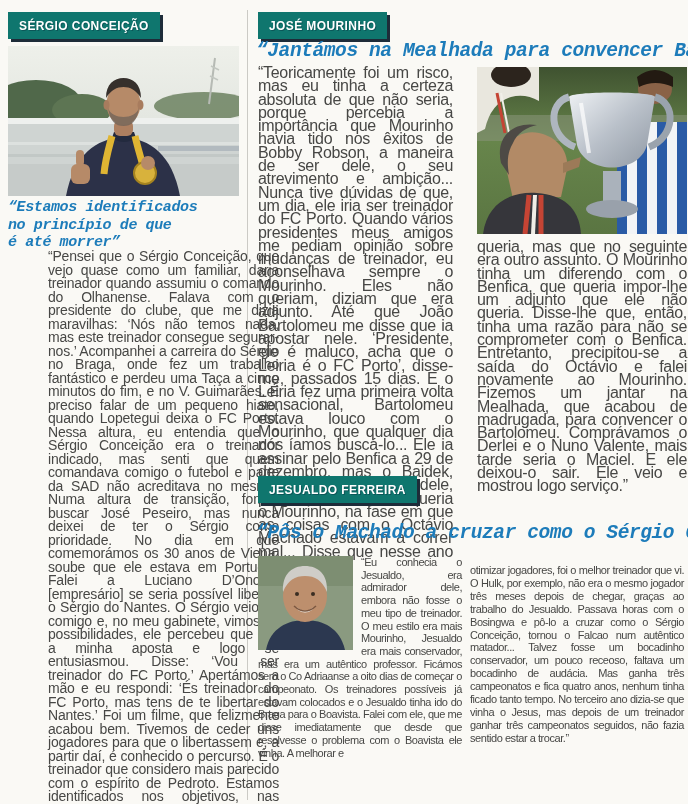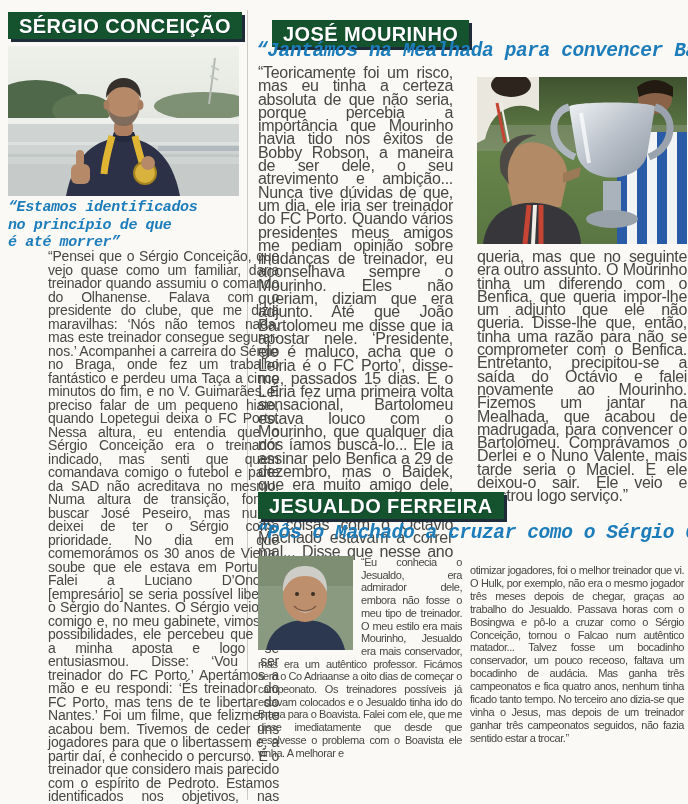--- a/index.html
+++ b/index.html
@@ -4,22 +4,22 @@
 <style>
   * { margin:0; padding:0; box-sizing:border-box; }
   html,body { background:#ffffff; }
   .page {
     position:relative; width:688px; height:804px; overflow:hidden;
     background:#faf9f5; font-family:"Liberation Sans", sans-serif;
   }
   .divider { position:absolute; left:247px; top:10px; width:1px; height:790px; background:#cbcac5; }
 
   .tag {
-    position:absolute; display:inline-block; background:#14532d; color:#ffffff;
-    font-weight:bold; font-size:20px; line-height:16px; letter-spacing:.4px;
+    position:absolute; display:inline-block; background:#0f766e; color:#ffffff;
+    font-weight:bold; font-size:12px; line-height:16px; letter-spacing:.4px;
     padding:6px 11px 5px 11px; box-shadow:3px 3px 0 #1e2c39; white-space:nowrap;
     text-shadow:1px 1px 0 rgba(10,30,50,.35);
   }
 
   .headline {
     position:absolute; font-family:Liberation Mono, monospace;
     font-style:italic; font-weight:bold; color:#1d7cba; letter-spacing:-0.4px;
   }
   .headline-left { left:8px; top:199px; width:234px; font-size:15px; line-height:17.5px; white-space:pre-line; }
   .headline-wide { font-size:19.5px; line-height:21px; white-space:nowrap; }
@@ -27,21 +27,21 @@
   .bodytext { color:#474745; text-align:justify; }
   .b-conceicao { font-size:14px; line-height:13.5px; letter-spacing:-0.2px;margin-left:40px; }
   .b-mourinho  { font-size:16px; line-height:13.3px; letter-spacing:-0.3px; }
   .b-jes1      { font-size:11px;   line-height:12.7px; letter-spacing:-0.45px; }
   .b-jes2      { font-size:11px; line-height:12.9px; letter-spacing:-0.45px;margin-top:8px; }
 
   .photo svg { display:block; }
   .c-photo  { position:absolute; left:8px;  top:46px;  width:231px; height:150px; }
   .c-body   { position:absolute; left:8px;  top:250px; width:231px; }
   .m-col1   { position:absolute; left:258px; top:66px; width:195px; }
-  .m-col2   { position:absolute; left:477px; top:77px; width:210px; }
+  .m-col2   { position:absolute; left:477px; top:67px; width:210px; }
   .m-photo  { margin-bottom:6px; }
   .j-col1   { position:absolute; left:258px; top:556px; width:204px; }
   .j-photo  { float:left; width:95px; height:94px; margin:0 8px 4px 0; }
   .j-col2   { position:absolute; left:470px; top:556px; width:214px; }
 </style>
 </head>
 <body>
 
 <div class="page">
   <div class="divider"></div>
@@ -87,21 +87,21 @@
     </div>
 
     <h2 class="headline headline-left">“Estamos identificados
 no princípio de que
 é até morrer”</h2>
 
     <p class="bodytext b-conceicao c-body">“Pensei que o Sérgio Conceição, que vejo quase como um familiar, daria treinador quando assumiu o comando do Olhanense. Falava com o presidente do clube, que me dizia maravilhas: ‘Nós não temos nada, mas este treinador consegue segurar-nos.’ Acompanhei a carreira do Sérgio no Braga, onde fez um trabalho fantástico e perdeu uma Taça a cinco minutos do fim, e no V. Guimarães. É preciso falar de um pequeno hiato, quando Lopetegui deixa o FC Porto. Nessa altura, eu entendia que o Sérgio Conceição era o treinador indicado, mas senti que quem comandava comigo o futebol e parte da SAD não acreditava no mesmo. Numa altura de transição, fomos buscar José Peseiro, mas nunca deixei de ter o Sérgio como prioridade. No dia em que comemorámos os 30 anos de Viena, soube que ele estava em Portugal. Falei a Luciano D’Onofrio [empresário] se seria possível libertar o Sérgio do Nantes. O Sérgio veio ter comigo e, no meu gabinete, vimos as possibilidades, ele percebeu que era a minha aposta e logo se entusiasmou. Disse: ‘Vou ser treinador do FC Porto.’ Apertámos a mão e eu respondi: ‘És treinador do FC Porto, mas tens de te libertar do Nantes.’ Foi um filme, que felizmente acabou bem. Tivemos de ceder uns jogadores para que o libertassem e, a partir daí, é conhecido o percurso. É o treinador que considero mais parecido com o espírito de Pedroto. Estamos identificados nos objetivos, nas dificuldades, nos inimigos e num princípio: o de que é até morrer.”</p>
   </div>
 
   <div>
-    <div class="tag" style="left:272px; top:12px;margin-top:8px;">JOSÉ MOURINHO</div>
+    <div class="tag" style="left:258px; top:12px;">JOSÉ MOURINHO</div>
 
     <h2 class="headline headline-wide" style="left:256px; top:41px;">“Jantámos na Mealhada para convencer Bartolomeu”</h2>
 
     <p class="bodytext b-mourinho m-col1">“Teoricamente foi um risco, mas eu tinha a certeza absoluta de que não seria, porque percebia a importância que Mourinho havia tido nos êxitos de Bobby Robson, a maneira de ser dele, o seu atrevimento e ambição... Nunca tive dúvidas de que, um dia, ele iria ser treinador do FC Porto. Quando vários presidentes meus amigos me pediam opinião sobre mudanças de treinador, eu aconselhava sempre o Mourinho. Eles não queriam, diziam que era adjunto. Até que João Bartolomeu me disse que ia apostar nele. ‘Presidente, ele é maluco, acha que o Leiria é o FC Porto’, disse-me, passados 15 dias. E o Leiria fez uma primeira volta sensacional, Bartolomeu estava louco com o Mourinho, que qualquer dia nós íamos buscá-lo... Ele ia assinar pelo Benfica a 29 de dezembro, mas o Baidek, que era muito amigo dele, perguntou-me se eu queria o Mourinho, na fase em que as coisas com o Octávio Machado estavam a correr mal... Disse que nesse ano não</p>
 
     <div class="m-col2">
       <div class="photo m-photo">
         <svg width="210" height="167" viewBox="0 0 210 167">
           <defs>
             <linearGradient id="g-pitch" x1="0" y1="0" x2="0" y2="1">
@@ -140,21 +140,21 @@
           <path d="M52,128 L48,167" stroke="#c54434" stroke-width="5"></path>
           <path d="M58,128 L56,167" stroke="#f0ede6" stroke-width="4"></path>
           <path d="M64,128 L64,167" stroke="#c54434" stroke-width="5"></path>
         </svg>
       </div>
       <p class="bodytext b-mourinho">queria, mas que no seguinte era outro assunto. O Mourinho tinha um diferendo com o Benfica, que queria impor-lhe um adjunto que ele não queria. Disse-lhe que, então, tinha uma razão para não se comprometer com o Benfica. Entretanto, precipitou-se a saída do Octávio e falei novamente ao Mourinho. Fizemos um jantar na Mealhada, que acabou de madrugada, para convencer o Bartolomeu. Comprávamos o Derlei e o Nuno Valente, mais tarde seria o Maciel. E ele deixou-o sair. Ele veio e mostrou logo serviço.”</p>
     </div>
   </div>
 
   <div>
-    <div class="tag" style="left:258px; top:492px;text-align:right;">JESUALDO FERREIRA</div>
+    <div class="tag" style="left:258px; top:476px;text-align:right;">JESUALDO FERREIRA</div>
 
     <h2 class="headline headline-wide" style="left:256px; top:523px;">“Pôs o Machado a cruzar como o Sérgio Conceição”</h2>
 
     <div class="j-col1">
       <div class="photo j-photo">
         <svg width="95" height="94" viewBox="0 0 95 94">
           <rect width="95" height="94" fill="#8a9a80"></rect>
           <rect width="95" height="30" fill="#7d8e72"></rect>
           <path d="M8,94 C12,72 30,64 47,64 C65,64 82,72 87,94 Z" fill="#2c3850"></path>
           <ellipse cx="47" cy="40" rx="22" ry="26" fill="#bd8f6d"></ellipse>

